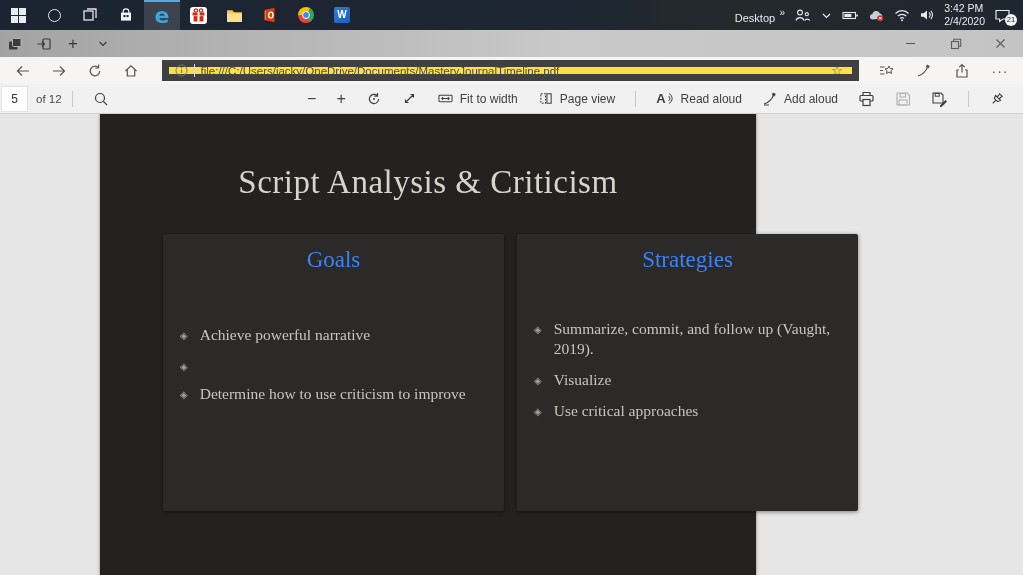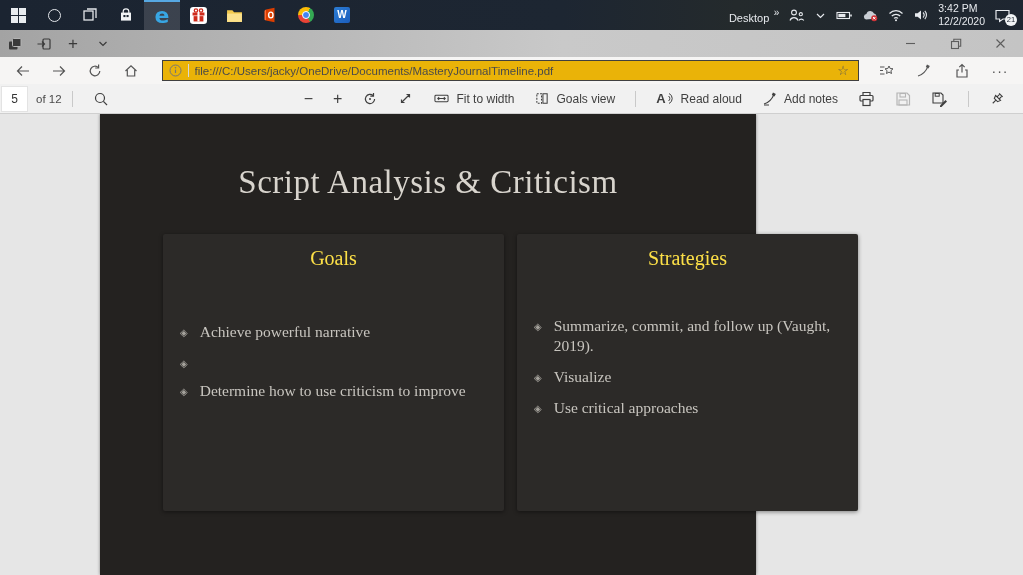--- a/index.html
+++ b/index.html
@@ -32,21 +32,21 @@
   .tab { width:172px; background:#f1f0ef; display:flex; align-items:center; gap:6px; padding:0 7px; cursor:pointer; }
   .tab-title { flex:1; font-size:11.5px; color:#2b2b2b; white-space:nowrap; overflow:hidden; }
   .tab-close { color:#555; font-size:13px; padding:0 2px; cursor:pointer; }
   .newtab-btn,.tablist-btn { width:30px; display:flex; align-items:center; justify-content:center; color:#3a3a3a; font-size:17px; cursor:pointer; }
   .win-controls { margin-left:auto; display:flex; align-items:stretch; }
   .win-btn { width:45px; display:flex; align-items:center; justify-content:center; color:#5d5d5d; font-size:13px; cursor:pointer; }
 
   
   .addrbar { height:27px; background:#f6f5f4; display:flex; align-items:center; padding:0 6px; gap:2px; flex:0 0 auto; }
   .nav-btn { width:34px; height:27px; display:flex; align-items:center; justify-content:center; color:#555; cursor:pointer; }
-  .url-box { margin-left:12px; width:700px; height:21px; background:#eab308; border:1px solid #404040; display:flex; align-items:center; padding:0 6px; gap:6px; }
+  .url-box { margin-left:12px; width:700px; height:21px; background:#fde047; border:7px solid #404040; display:flex; align-items:center; padding:0 6px; gap:6px; }
   .url-divider { width:1px; height:13px; background:#d8d8d8; }
   .url-text { flex:1; font-size:11.5px; color:#4a4a4a; white-space:nowrap; overflow:hidden; }
   .star-btn { color:#555; font-size:13px; padding:0 3px; cursor:pointer; }
   .addr-right { margin-left:8px; display:flex; align-items:center; gap:4px; }
   .more-dots { font-size:14px; letter-spacing:1px; color:#555; }
 
   
   .pdfbar { height:30px; background:#f1f1f1; border-bottom:1px solid #cfcfcf; display:flex; align-items:center; padding:0 8px 0 1px; flex:0 0 auto; color:#444; }
   .page-input { width:27px; height:26px; border:1px solid #e3e3e3; background:#fff; text-align:center; font-size:12px; color:#333; font-family:"Liberation Sans",sans-serif; }
   .page-count { margin-left:8px; font-size:11.5px; color:#4a4a4a; }
@@ -56,21 +56,21 @@
   .pdf-btn.disabled { color:#b5b5b5; }
   .glyph-btn { font-size:16px; color:#3f3f3f; }
   .ra-a { font-size:13px; font-weight:bold; }
 
   
   .viewer { flex:1; background:#e6e6e6; position:relative; overflow:hidden; }
   .slide { position:absolute; left:100px; top:0; width:656px; height:461px; background:#242220; box-shadow:0 0 3px rgba(0,0,0,.45); font-family:"Liberation Serif", serif; }
   .slide-title { margin-top:50px; text-align:center; font-size:33px; color:#d8d4cd; letter-spacing:.5px; }
   .cards { position:absolute; left:63px; top:120px; display:flex; gap:13px; }
   .card { width:341px; height:277px; background:#2c2a28; border-radius:2px; box-shadow:0 1px 4px rgba(0,0,0,.45); }
-  .card-header { text-align:center; padding-top:13px; font-size:20px; color:#fde047; }
+  .card-header { text-align:center; padding-top:13px; font-size:23px; color:#3b82f6; }
   .card-list { list-style:none; margin-top:52px; }
   .card-list li { display:flex; gap:12px; padding:0 18px 0 17px; margin-bottom:11px; font-size:15.5px; line-height:1.3; color:#c8c5bf; }
   .bullet { font-size:10px; padding-top:4px; color:#a5a29c; flex:0 0 auto; }
 
   svg.ic { display:block; }
 </style>
 </head>
 <body>
 
 <div class="screen">
@@ -173,21 +173,21 @@
         </svg>
       <svg class="ic" width="16" height="14" viewBox="0 0 16 14">
           <path d="M2 5.2v3.6h2.6L8 11.6V2.4L4.6 5.2z" fill="#e7eaee"></path>
           <g fill="none" stroke="#e7eaee" stroke-width="1.1">
             <path d="M10 4.5a3.6 3.6 0 0 1 0 5"></path>
             <path d="M11.8 2.8a6.2 6.2 0 0 1 0 8.4"></path>
           </g>
         </svg>
       <div class="clock">
         <div>3:42 PM</div>
-        <div>12/2/2020</div>
+        <div>2/4/2020</div>
       </div>
       <span class="action-center">
         <svg class="ic" width="17" height="15" viewBox="0 0 17 15">
             <path d="M2 2.5h13v8.5H9l-3.4 2.4V11H2z" fill="none" stroke="#e7eaee" stroke-width="1.2"></path>
           </svg>
         <span class="badge">21</span>
       </span>
     </div>
   </div>
 
@@ -322,39 +322,39 @@
             <rect x="1.5" y="4.5" width="14" height="7" rx="1" fill="none" stroke="#3f3f3f" stroke-width="1.1"></rect>
             <path d="M4.5 8h8M6 6.5L4.5 8 6 9.5M11 6.5L12.5 8 11 9.5" fill="none" stroke="#3f3f3f" stroke-width="1.1"></path>
           </svg>
         <span>Fit to width</span>
       </div>
       <div class="pdf-btn">
         <svg class="ic" width="16" height="15" viewBox="0 0 16 16">
             <path d="M2.5 3h5v10h-5z" fill="none" stroke="#3f3f3f" stroke-width="1.1" stroke-dasharray="2 1.4"></path>
             <path d="M9 3h4.5v10H9z" fill="none" stroke="#3f3f3f" stroke-width="1.1"></path>
           </svg>
-        <span>Goals view</span>
+        <span>Page view</span>
       </div>
       <span class="vdiv"></span>
       <div class="pdf-btn">
         <span style="display:flex;align-items:center;gap:2px">
           <span class="ra-a">A</span>
           <svg class="ic" width="7" height="13" viewBox="0 0 7 13">
               <path d="M1 1.5a5.5 5.5 0 0 1 0 10M.5 4a3 3 0 0 1 0 5" fill="none" stroke="#3f3f3f" stroke-width="1"></path>
             </svg>
         </span>
         <span>Read aloud</span>
       </div>
       <div class="pdf-btn">
         <svg class="ic" width="16" height="15" viewBox="0 0 16 15">
             <path d="M2 13c4-1 8-5 10-9.5" fill="none" stroke="#3f3f3f" stroke-width="1.1"></path>
             <path d="M11 1.5l2.8 1.4-1.4 2.6-2.6-1.5z" fill="#3f3f3f"></path>
             <path d="M2 14h5" stroke="#3f3f3f" stroke-width="1"></path>
           </svg>
-        <span>Add notes</span>
+        <span>Add aloud</span>
       </div>
       <div class="pdf-btn">
           <svg class="ic" width="17" height="16" viewBox="0 0 17 16">
             <path d="M5 4V1.5h7V4" fill="none" stroke="#3f3f3f" stroke-width="1.2"></path>
             <rect x="2" y="4.5" width="13" height="5.5" rx="1" fill="none" stroke="#3f3f3f" stroke-width="1.2"></rect>
             <rect x="5" y="8.5" width="7" height="6" fill="#f1f1f1" stroke="#3f3f3f" stroke-width="1.2"></rect>
           </svg>
         </div>
       <div class="pdf-btn disabled">
           <svg class="ic" width="16" height="16" viewBox="0 0 16 16">

